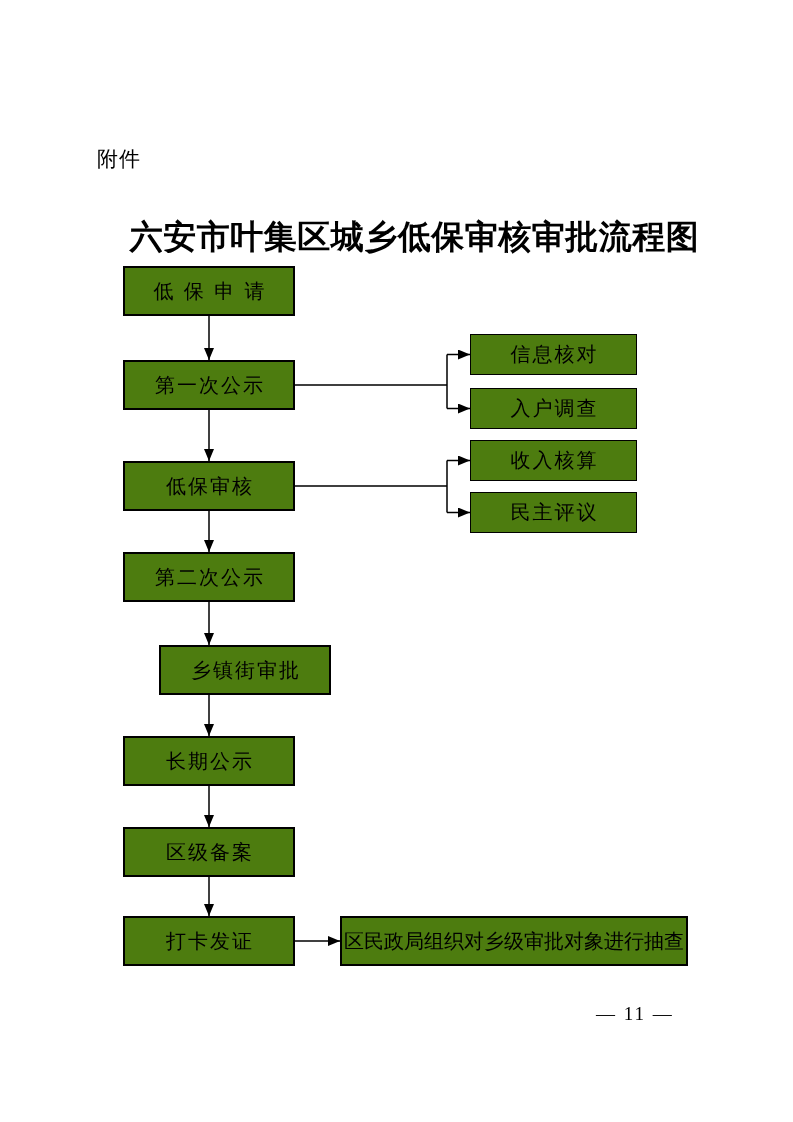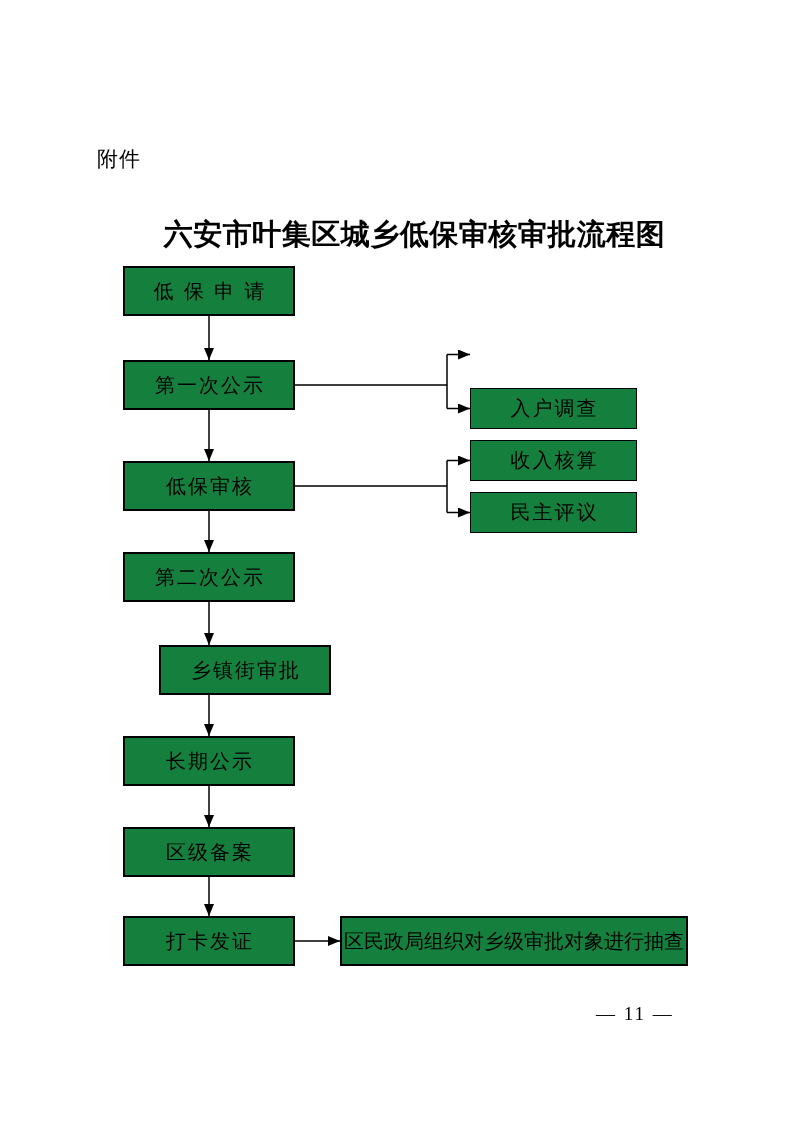--- a/index.html
+++ b/index.html
@@ -27,36 +27,36 @@
   }
   .doc-title {
     position: absolute;
     top: 215px;
     left: 50%;
     transform: translateX(calc(-50% + 18px));
     white-space: nowrap;
     margin: 0;
     font-family: "Liberation Sans", sans-serif;
     font-weight: bold;
-    font-size: 29px;
+    font-size: 33px;
     letter-spacing: 0.5px;
     color: #000000;
   }
   .connectors {
     position: absolute;
     left: 0;
     top: 0;
     width: 793px;
     height: 1122px;
     pointer-events: none;
   }
   .box {
     position: absolute;
     border: 2px solid #000000;
-    background: #15803d;
+    background: #4d7c0f;
     display: flex;
     align-items: center;
     justify-content: center;
     font-family: "DejaVu Serif", "Liberation Serif", serif;
     font-size: 20px;
     letter-spacing: 2px;
     text-indent: 2px;
     white-space: nowrap;
     box-sizing: border-box;
     color: #000000;
@@ -140,20 +140,21 @@
 
   <div class="box main-box m0">低 保 申 请</div>
   <div class="box main-box m1">第一次公示</div>
   <div class="box main-box m2">低保审核</div>
   <div class="box main-box m3">第二次公示</div>
   <div class="box main-box m4">乡镇街审批</div>
   <div class="box main-box m5">长期公示</div>
   <div class="box main-box m6">区级备案</div>
   <div class="box main-box m7">打卡发证</div>
 
+  <div class="box side-box s0">信息核对</div>
   <div class="box side-box s1">入户调查</div>
   <div class="box side-box s2">收入核算</div>
   <div class="box side-box s3">民主评议</div>
 
   <div class="box note-box">区民政局组织对乡级审批对象进行抽查</div>
 
   <div class="page-number">— 11 —</div>
 
 </div>
 

